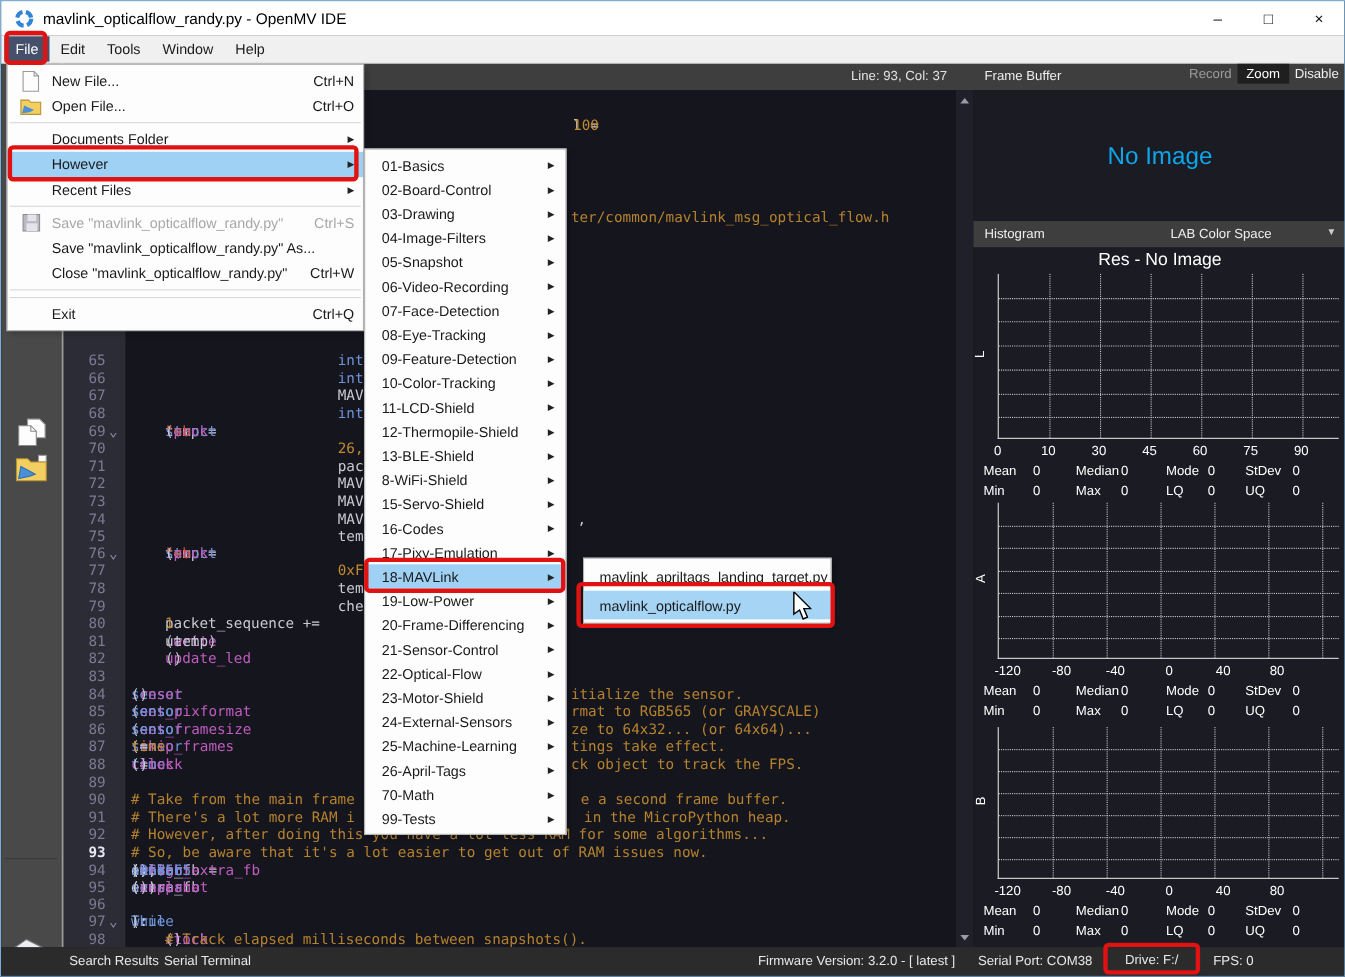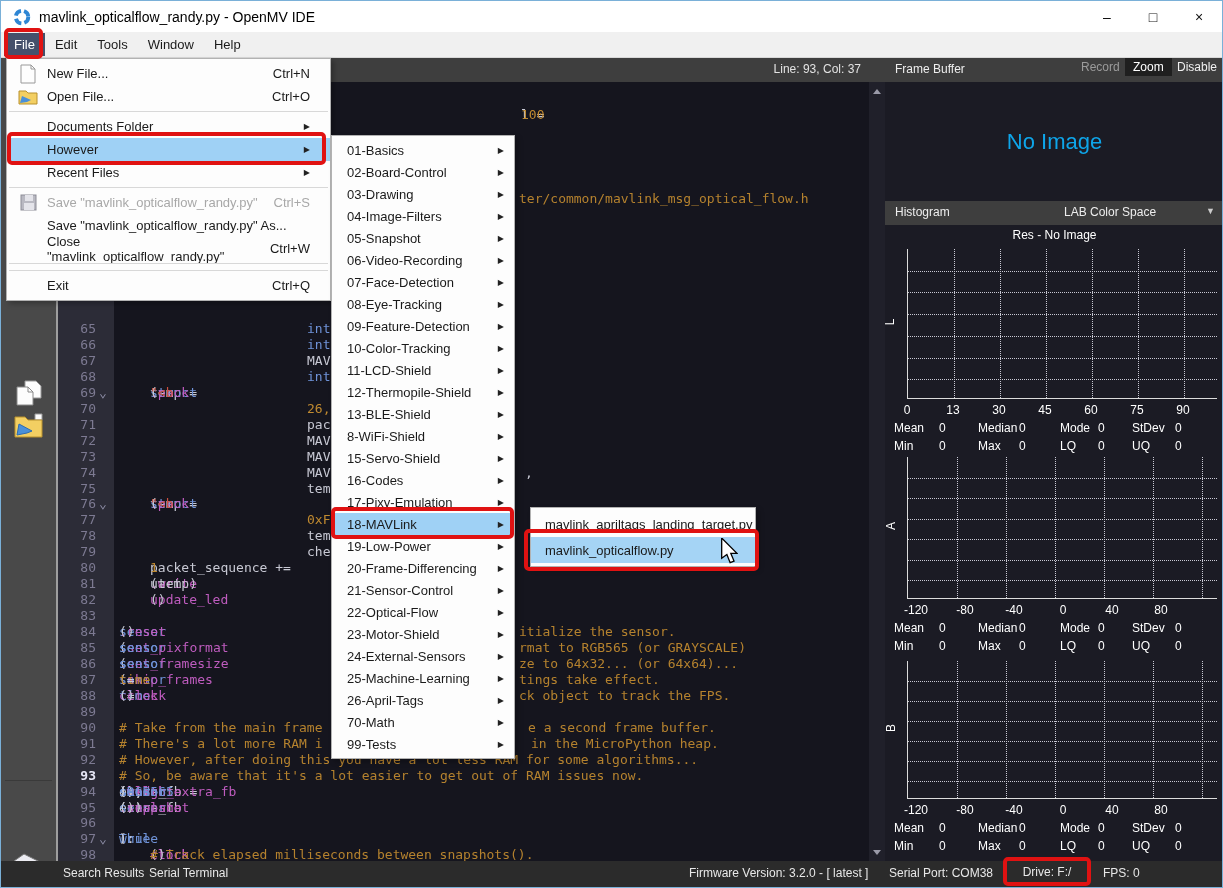--- a/index.html
+++ b/index.html
@@ -40,35 +40,35 @@
   .fb-record{left:1072px;color:#9b9b9b;}
   .fb-zoom{left:1124px;background:#1f1f1f;color:#fff;}
   .fb-disable{left:1168px;color:#f0f0f0;}
   .fb-image{position:absolute;left:884px;top:81px;width:339px;height:119px;background:#1b1b24;display:flex;align-items:center;justify-content:center;}
   .no-image{color:#0ea5e9;font-size:22px;}
   .hist-header{position:absolute;left:884px;top:200px;width:339px;height:24px;background:#3e3e3e;}
   .hist-title{position:absolute;left:894px;top:204px;font-size:12px;color:#eee;}
   .colorspace{position:absolute;left:1063px;top:204px;font-size:12px;color:#eee;}
   .dd-arrow{position:absolute;left:1205px;top:205px;font-size:9px;color:#ccc;}
   .hist-body{position:absolute;left:884px;top:224px;width:339px;height:636px;background:#1b1b24;}
-  .res-label{position:absolute;left:884px;top:227px;width:339px;text-align:center;font-size:12px;color:#fff;}
+  .res-label{position:absolute;left:884px;top:227px;width:339px;text-align:center;font-size:16px;color:#fff;}
   .plot{position:absolute;border-left:1px solid #dcdcdc;border-bottom:1px solid #dcdcdc;box-sizing:border-box;}
   .hline{position:absolute;left:0;width:100%;border-top:1px dotted #c9c9d4;}
   .vline{position:absolute;top:0;height:100%;border-left:1px dotted #c9c9d4;}
   .axis-label{position:absolute;color:#fff;font-size:12px;transform:rotate(-90deg);}
   .tick{position:absolute;color:#fff;font-size:12px;transform:translateX(-50%);}
   .stat-label,.stat-value{position:absolute;color:#fff;font-size:12px;}
   
   .statusbar{position:absolute;left:0;top:860px;width:1223px;height:26px;background:#2b2b2b;z-index:6;}
   .sb-item{position:absolute;top:865px;font-size:12px;color:#e8e8e8;z-index:7;}
   .bottom-edge{position:absolute;left:0;top:886px;width:1223px;height:2px;background:#a8d4f0;z-index:8;}
   
   .menu{position:absolute;background:#fdfdfd;border:1px solid #b2b2b2;box-shadow:3px 3px 5px rgba(0,0,0,.25);box-sizing:border-box;font-size:13px;color:#1a1a1a;}
   .file-menu{left:5px;top:57px;width:325px;padding:3px 0;z-index:30;}
-  .fm-row{height:23px;display:flex;align-items:center;padding:0 20px 0 8px;}
+  .fm-row{height:23px;display:flex;align-items:center;padding:0 8px 0 8px;}
   .fm-icon{width:26px;display:flex;justify-content:center;margin-right:6px;}
   .fm-label{flex:1;}
   .fm-short{margin-left:12px;}
   .fm-row.disabled{color:#a8a8a8;}
   .fm-row.hl{background:#9fd1f5;}
   .fm-sep{height:7px;display:flex;align-items:center;}
   .fm-sep div{height:1px;background:#d8d8d8;width:100%;margin:0 2px;}
   .sub-arrow{font-size:8px;color:#222;margin-left:8px;}
   .ex-menu{left:330px;top:134px;width:184px;padding:3px 0;z-index:31;}
   .ex-row{height:22px;display:flex;align-items:center;padding:0 10px 0 15px;}
@@ -255,21 +255,21 @@
         <div class="hline" style="top: 130.435px;"></div>
         <div class="vline" style="left: 46px;"></div>
         <div class="vline" style="left: 92px;"></div>
         <div class="vline" style="left: 138px;"></div>
         <div class="vline" style="left: 184px;"></div>
         <div class="vline" style="left: 230px;"></div>
         <div class="vline" style="left: 276px;"></div>
       </div>
       <span class="axis-label" style="left: 886px; top: 314px;">L</span>
       <span class="tick" style="left: 906px; top: 402px;">0</span>
-      <span class="tick" style="left: 952px; top: 402px;">13</span>
+      <span class="tick" style="left: 952px; top: 402px;">10</span>
       <span class="tick" style="left: 998px; top: 402px;">30</span>
       <span class="tick" style="left: 1044px; top: 402px;">45</span>
       <span class="tick" style="left: 1090px; top: 402px;">60</span>
       <span class="tick" style="left: 1136px; top: 402px;">75</span>
       <span class="tick" style="left: 1182px; top: 402px;">90</span>
       <span class="stat-label" style="left: 893px; top: 420px;">Mean</span>
       <span class="stat-value" style="left: 938px; top: 420px;">0</span>
       <span class="stat-label" style="left: 977px; top: 420px;">Median</span>
       <span class="stat-value" style="left: 1018px; top: 420px;">0</span>
       <span class="stat-label" style="left: 1059px; top: 420px;">Mode</span>

